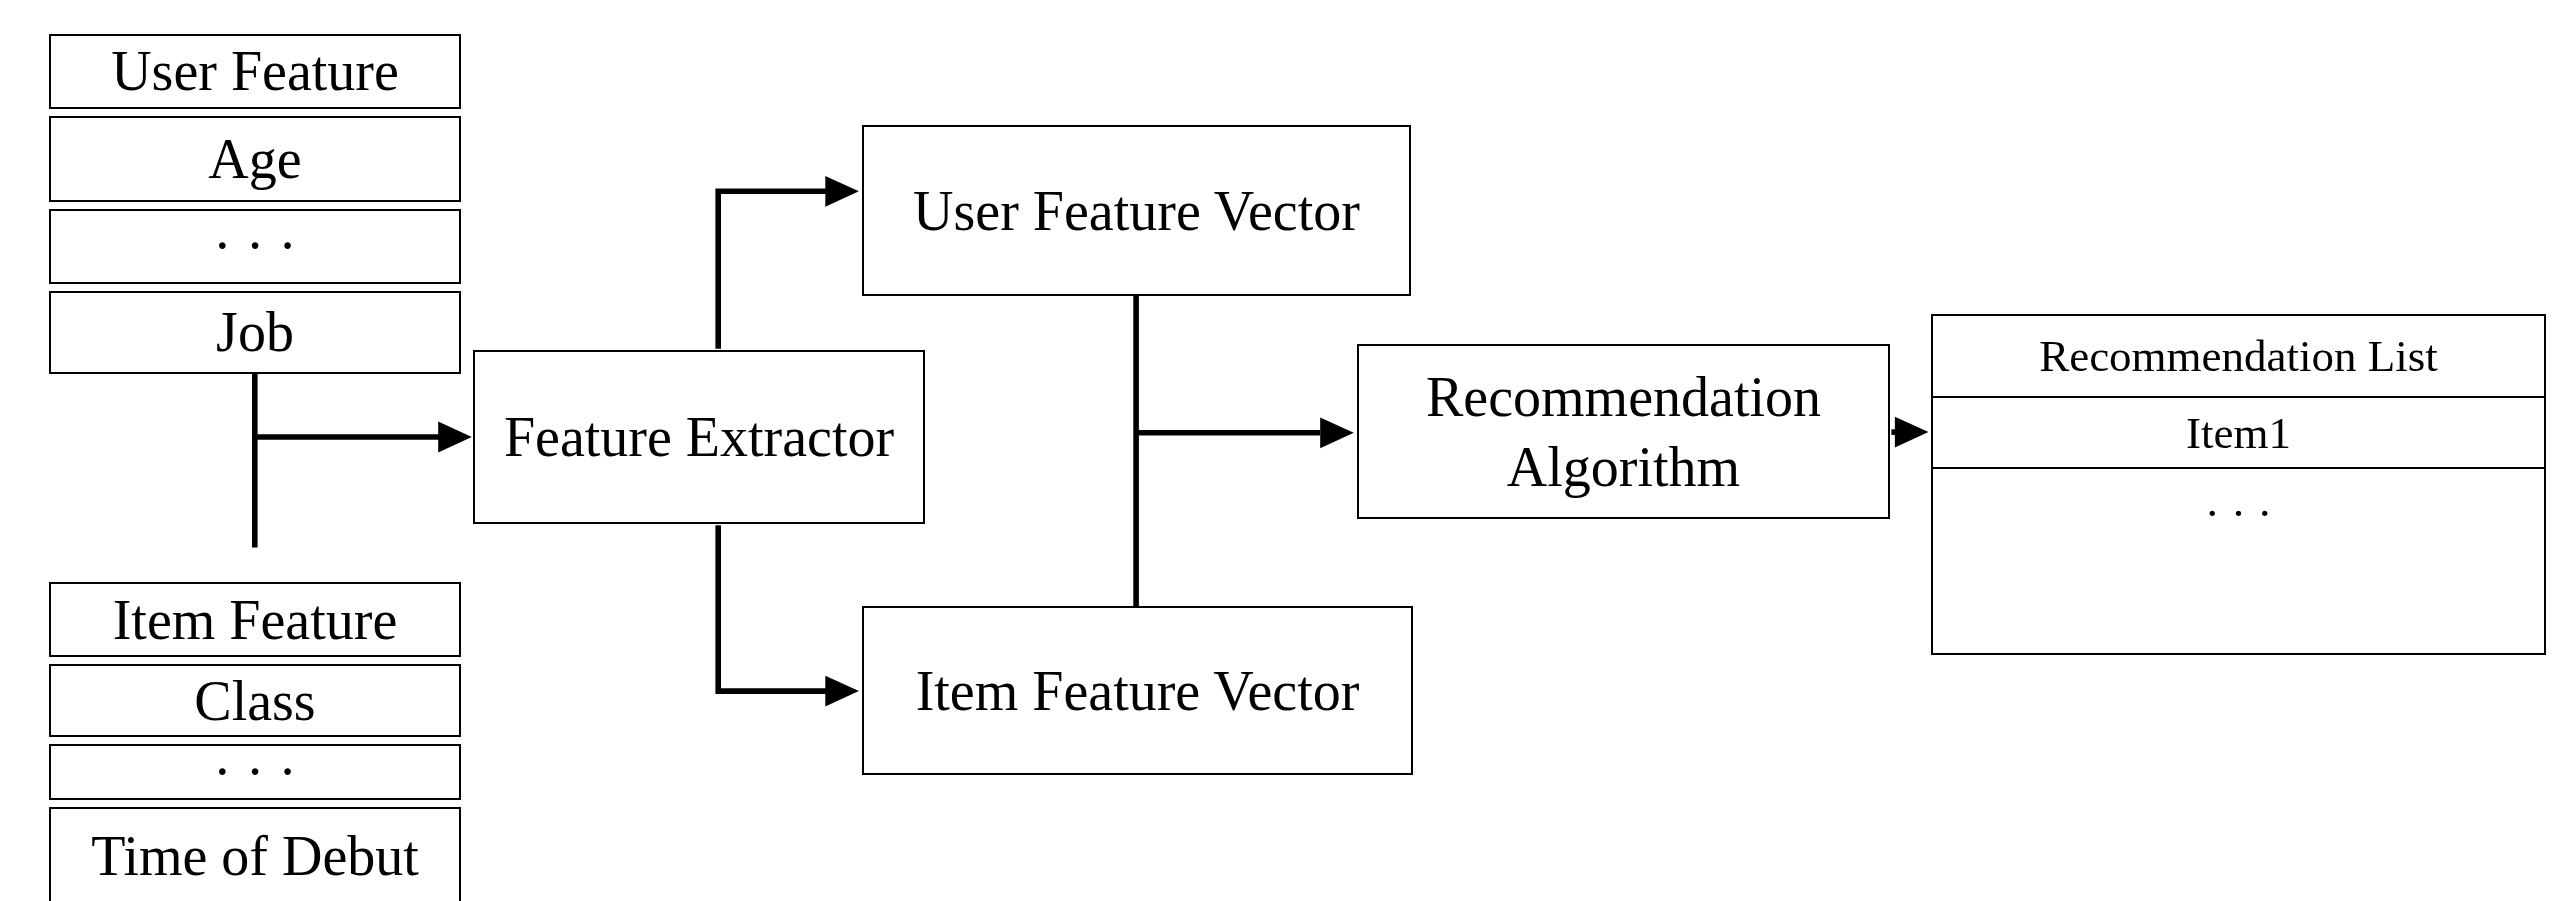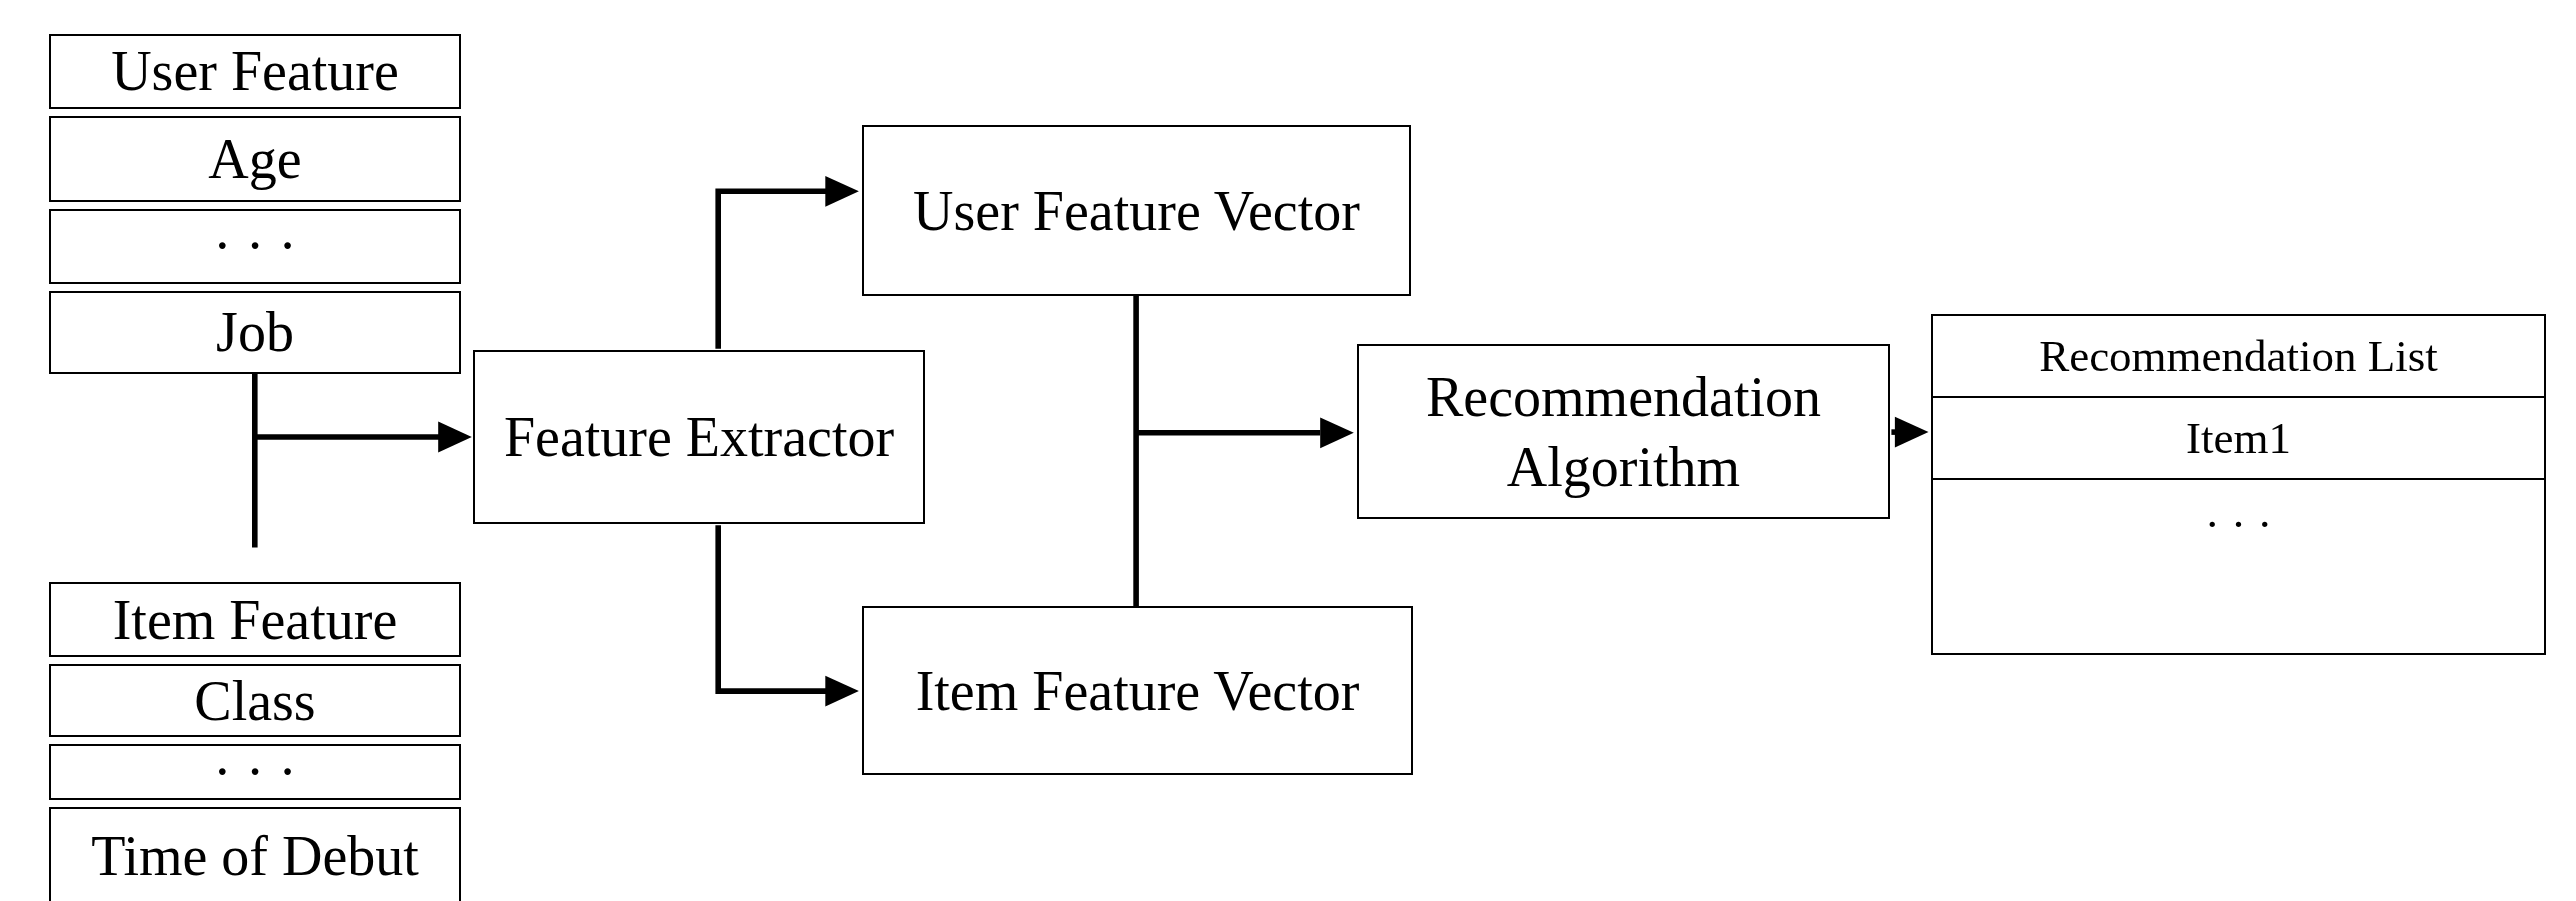--- a/index.html
+++ b/index.html
@@ -81,18 +81,18 @@
   <div class="box" style="left:473px;top:350px;width:452px;height:174px;">Feature Extractor</div>
 
   <div class="box" style="left:862px;top:106px;width:549px;height:171px;margin-top:19px;">User Feature Vector</div>
 
   <div class="box" style="left:1357px;top:344px;width:533px;height:175px;">Recommendation Algorithm</div>
 
   <div class="box" style="left:862px;top:606px;width:551px;height:169px;">Item Feature Vector</div>
 
   <div class="listtable" style="left:1931px;top:314px;width:615px;height:341px;">
     <div class="lrow" style="height:80px;">Recommendation List</div>
-    <div class="lrow" style="height:82px;">Item1</div>
+    <div class="lrow" style="height:71px;">Item1</div>
     <div class="lrow" style="height:89px;">· · ·</div>
   </div>
 
 </div>
 
 
 </body></html>

